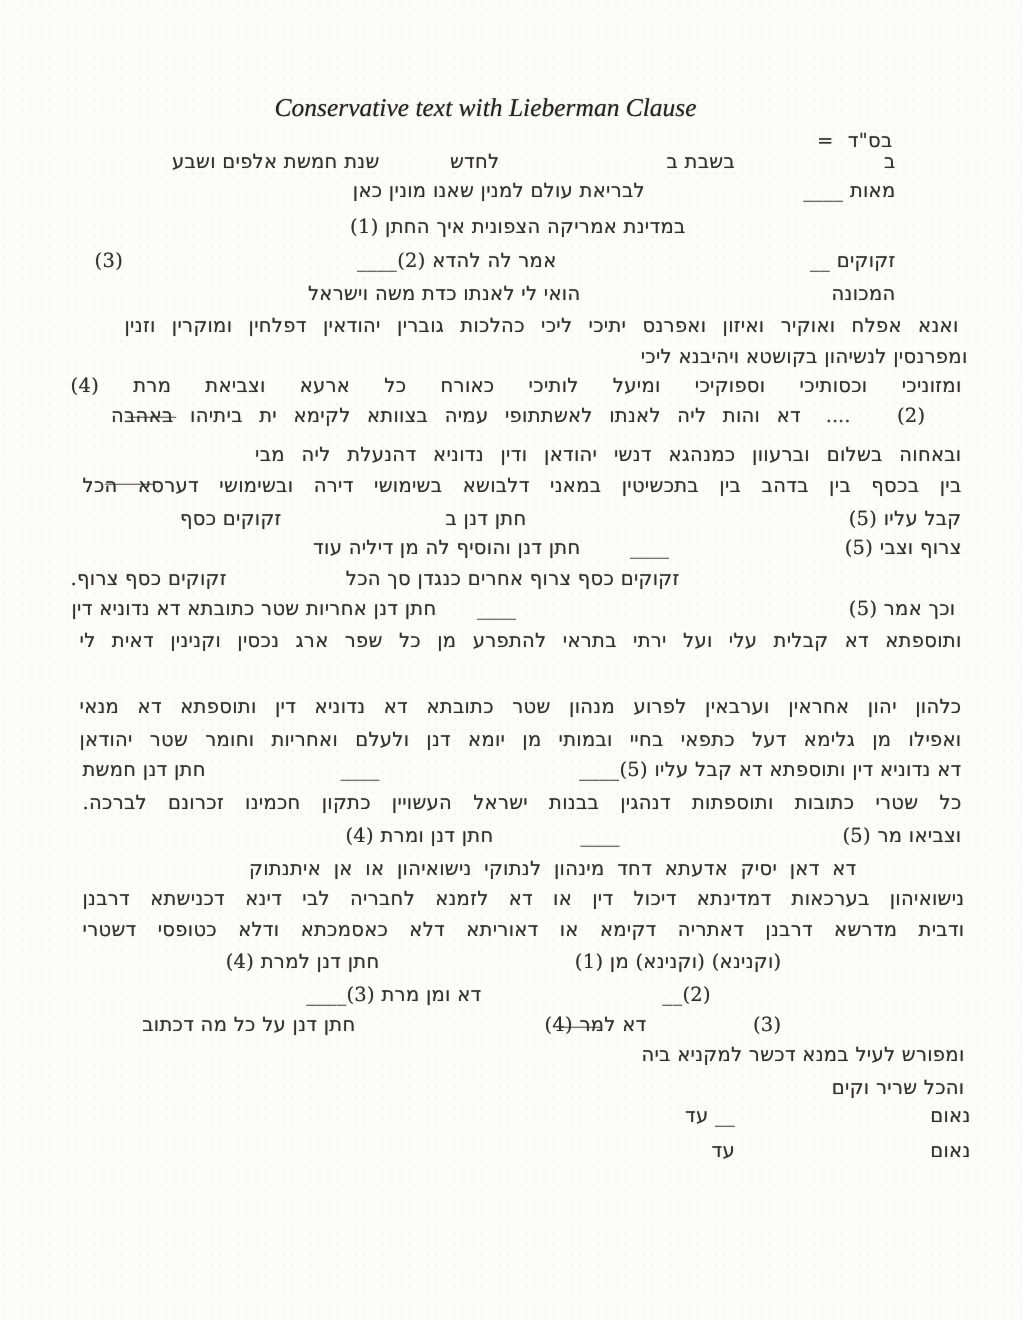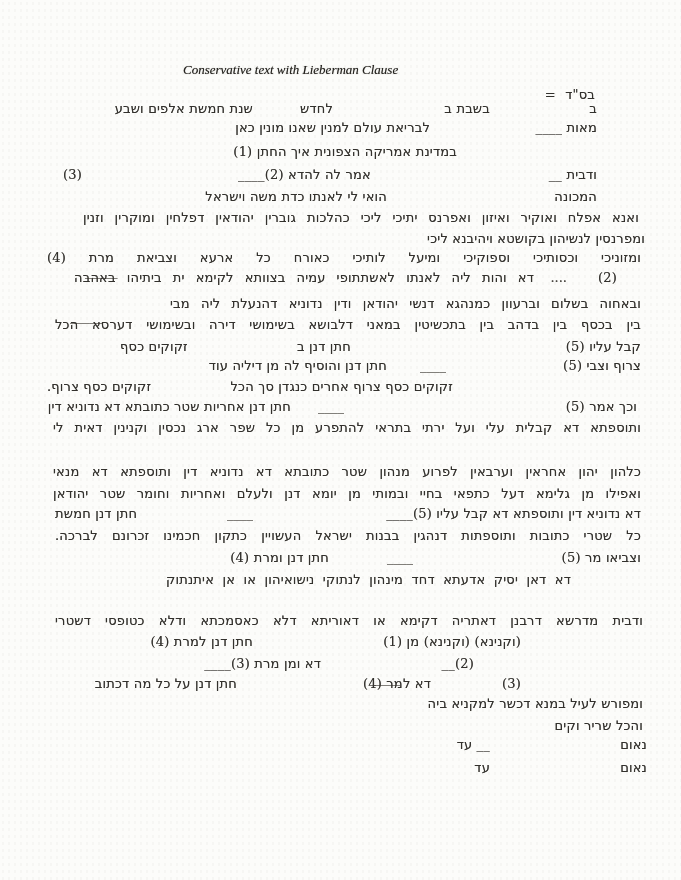--- a/index.html
+++ b/index.html
@@ -28,21 +28,21 @@
     white-space:normal;
     text-align:justify;
     text-align-last:justify;
     word-spacing:1.5px;
   }
   .blank{color:#4a4742;letter-spacing:0;}
   .title{
     position:absolute;left:183px;top:62px;width:260px;
     direction:ltr;
     font-family:"Liberation Serif","DejaVu Serif",serif;
-    font-style:italic;font-size:13px;
+    font-style:italic;font-size:17px;
     color:#262420;
     text-shadow:0 0 0.8px rgba(40,38,34,0.6);
     white-space:nowrap;
   }
 </style>
 </head>
 <body>
 
 <div class="page">
 
@@ -53,21 +53,21 @@
   <span class="seg" style="top:101px;right:84px">ב</span>
   <span class="seg" style="top:101px;right:191px">בשבת ב</span>
   <span class="seg" style="top:101px;right:348px">לחדש</span>
   <span class="seg" style="top:101px;right:428px">שנת חמשת אלפים ושבע</span>
 
   <span class="seg" style="top:120px;right:84px">מאות ____</span>
   <span class="seg" style="top:120px;right:251px">לבריאת עולם למנין שאנו מונין כאן</span>
 
   <span class="seg" style="top:144px;right:224px">במדינת אמריקה הצפונית איך החתן (1)</span>
 
-  <span class="seg" style="top:167px;right:84px">ודבית __</span>
+  <span class="seg" style="top:167px;right:84px">זקוקים __</span>
   <span class="seg" style="top:167px;right:310px">אמר לה להדא (2)____</span>
   <span class="seg" style="top:167px;left:63px">(3)</span>
 
   <span class="seg" style="top:189px;right:84px">המכונה</span>
   <span class="seg" style="top:189px;right:294px">הואי לי לאנתו כדת משה וישראל</span>
 
   <span class="seg just" style="top:210px;right:42px;width:556px">ואנא אפלח ואוקיר ואיזון ואפרנס יתיכי ליכי כהלכות גוברין יהודאין דפלחין ומוקרין וזנין</span>
   <span class="seg" style="top:231px;right:36px">ומפרנסין לנשיהון בקושטא ויהיבנא ליכי</span>
   <span class="seg just" style="top:250px;right:40px;width:594px">ומזוניכי וכסותיכי וספוקיכי ומיעל לותיכי כאורח כל ארעא וצביאת מרת (4)</span>
   <span class="seg blank" style="top:264px;left:85px">_____</span>
@@ -103,20 +103,21 @@
   <span class="seg blank" style="top:506px;right:428px">____</span>
   <span class="seg" style="top:506px;left:55px">חתן דנן חמשת</span>
 
   <span class="seg just" style="top:528px;right:40px;width:586px">כל שטרי כתובות ותוספתות דנהגין בבנות ישראל העשויין כתקון חכמינו זכרונם לברכה.</span>
 
   <span class="seg" style="top:550px;right:40px">וצביאו מר (5)</span>
   <span class="seg blank" style="top:550px;right:268px">____</span>
   <span class="seg" style="top:550px;right:352px">חתן דנן ומרת (4)</span>
 
   <span class="seg just" style="top:572px;right:110px;width:405px">דא דאן יסיק אדעתא דחד מינהון לנתוקי נישואיהון או אן איתנתוק</span>
+  <span class="seg just" style="top:592px;right:38px;width:588px">נישואיהון בערכאות דמדינתא דיכול דין או דא לזמנא לחבריה לבי דינא דכנישתא דרבנן</span>
   <span class="seg just" style="top:613px;right:38px;width:588px">ודבית מדרשא דרבנן דאתריה דקימא או דאוריתא דלא כאסמכתא ודלא כטופסי דשטרי</span>
 
   <span class="seg" style="top:634px;right:160px">(וקנינא) (וקנינא) מן (1)</span>
   <span class="seg" style="top:634px;right:428px">חתן דנן למרת (4)</span>
 
   <span class="seg" style="top:656px;right:207px">(2)__</span>
   <span class="seg" style="top:656px;right:360px">דא ומן מרת (3)____</span>
   <span class="seg blank" style="top:671px;right:281px">____</span>
 
   <span class="seg" style="top:676px;right:160px">(3)</span>

